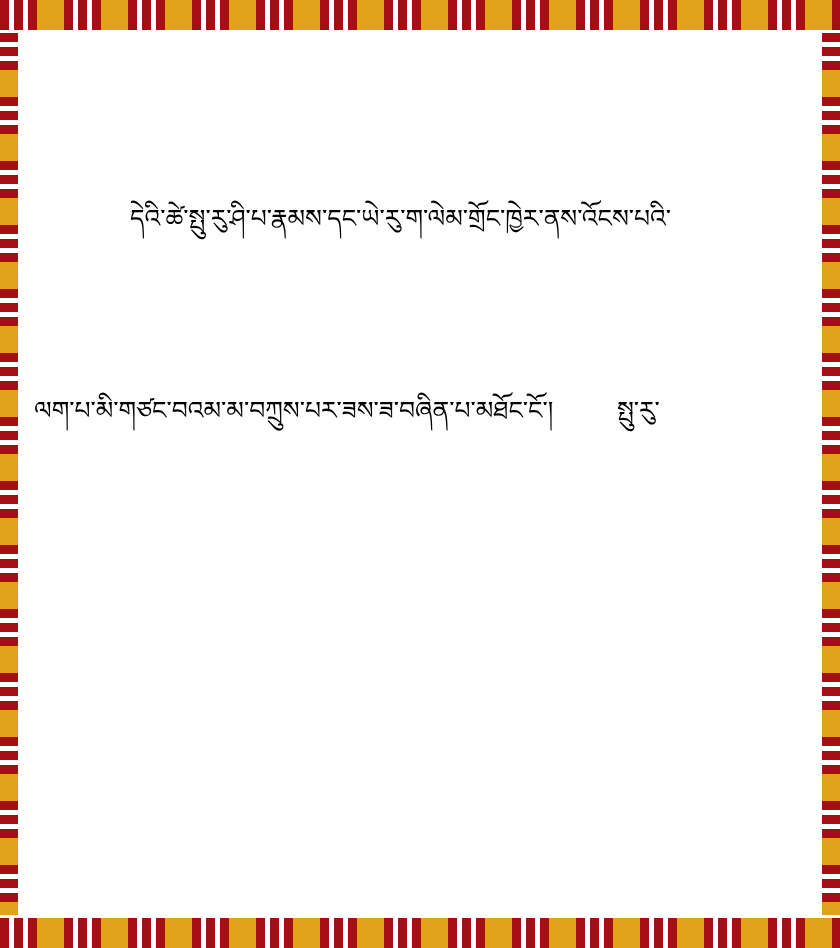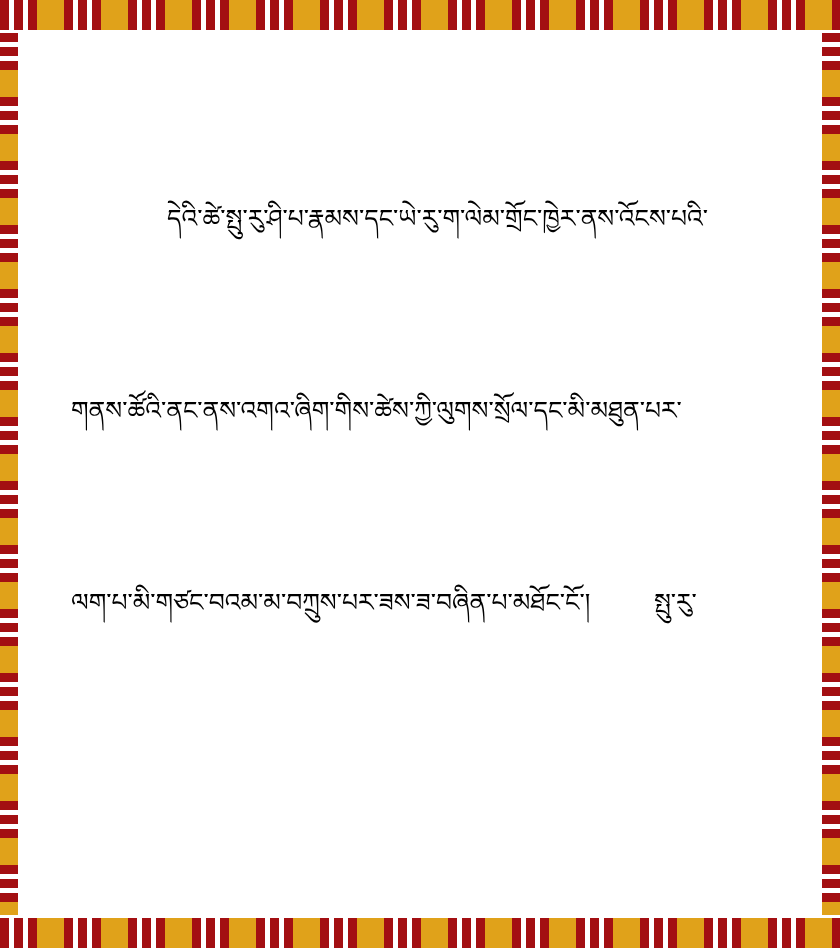--- a/index.html
+++ b/index.html
@@ -90,37 +90,35 @@
     color: #000000;
     text-align: justify;
     text-justify: inter-word;
     direction: ltr;
     white-space: pre-wrap;
     word-break: break-word;
     text-indent: 96px;
   }
   .tibetan-body .ln {
     display: block;
-    margin-left: 37px;
   }
 </style>
 </head>
 <body>
 
 <div class="page">
 
   <div class="border-strip top"></div>
 
   <div class="content">
     <div class="side-bar left"></div>
     <div class="side-bar right"></div>
 
     <div class="tibetan-body">
       <span class="ln" style="text-indent: 96px;">དེའི་ཚེ་སྤུ་རུ་ཤི་པ་རྣམས་དང་ཡེ་རུ་ག་ལེམ་གྲོང་ཁྱེར་ནས་འོངས་པའི་</span>
-      <span class="ln" style="text-indent: 0px;">གནས་ཚོའི་ནང་ནས་འགའ་ཞིག་གིས་ཚེས་ཀྱི་ལུགས་སྲོལ་དང་མི་མཐུན་པར་</span>
       <span class="ln" style="text-indent: 0px;">ལག་པ་མི་གཙང་བའམ་མ་བཀྲུས་པར་ཟས་ཟ་བཞིན་པ་མཐོང་ངོ་།        སྤུ་རུ་</span>
       
       
       
       
       
       
       
     </div>
   </div>

